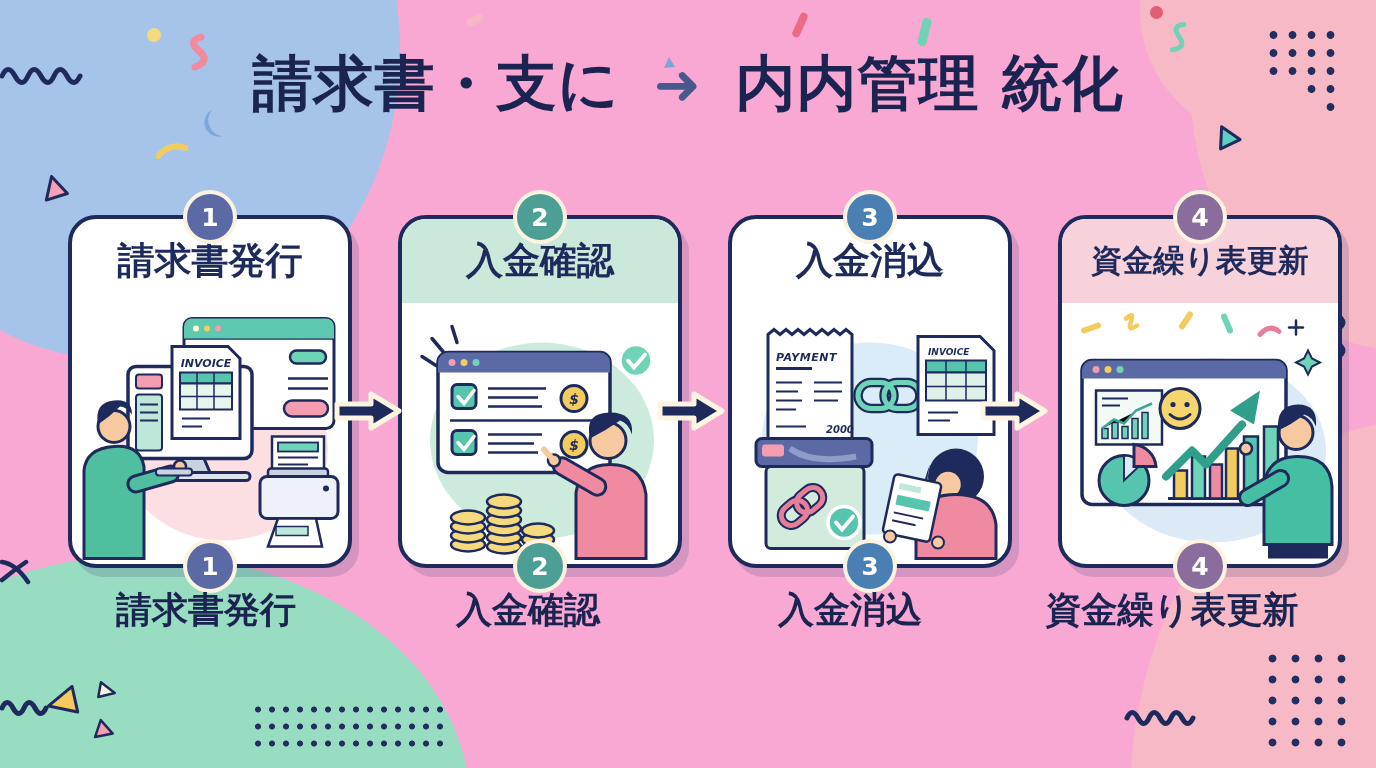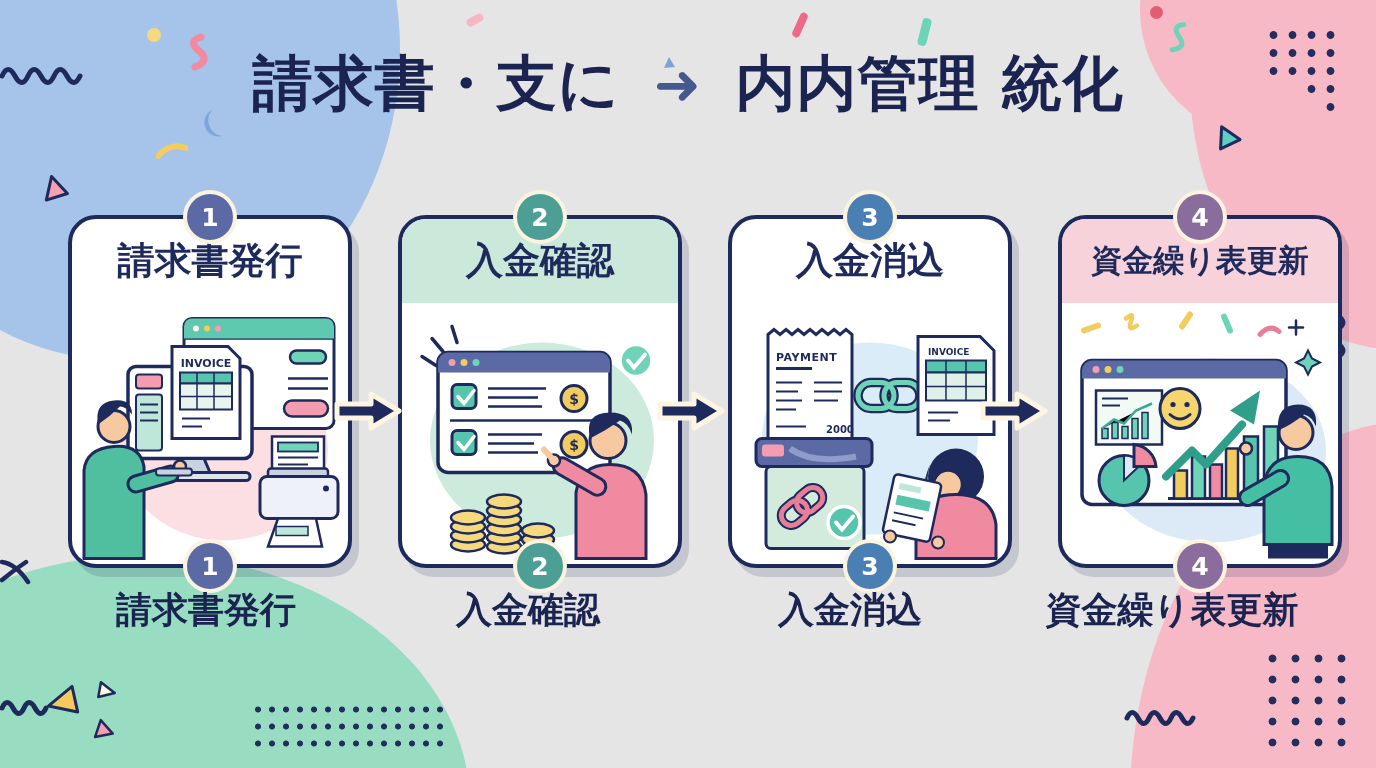--- a/index.html
+++ b/index.html
@@ -1,17 +1,17 @@
 <!DOCTYPE html>
 <html><head>
 <meta charset="utf-8">
 <style>
   html,body{margin:0;padding:0;}
   body{font-family:"DejaVu Sans","Liberation Sans",sans-serif;}
-  .stage{position:relative;width:1376px;height:768px;background:#e5e5e5;overflow:hidden;}
+  .stage{position:relative;width:1376px;height:768px;background:#f9a8d4;overflow:hidden;}
 
   
   .blob{position:absolute;border-radius:50%;}
   .blob-blue{left:-160px;top:-260px;width:560px;height:620px;background:#a6c3ea;}
   .blob-lavender{left:-46px;top:150px;width:120px;height:130px;background:#cfc6ec;}
   .blob-mint{left:-180px;top:555px;width:650px;height:500px;background:#98dcc2;}
   .blob-pink-tr{left:1190px;top:-190px;width:420px;height:540px;background:#f8b9c6;}
   .blob-pink-tr2{left:1140px;top:-120px;width:260px;height:260px;background:#f8b9c6;}
   .blob-pink-br{left:1130px;top:420px;width:580px;height:760px;background:#f8b9c6;}
 
@@ -31,21 +31,21 @@
   .title .t-arrow{color:#46588e;font-size:56px;margin:0 12px;}
 
   
   .cards{position:absolute;left:68px;top:215px;display:flex;gap:46px;z-index:3;}
   .card{position:relative;width:276px;height:345px;background:#ffffff;border:4px solid #1e2a5c;border-radius:28px;box-shadow:7px 9px 0 rgba(30,42,92,0.16);}
   .card-head{height:84px;display:flex;align-items:center;justify-content:center;border-radius:24px 24px 0 0;}
   .c2 .card-head{background:#cbe9da;}
   .c4 .card-head{background:#f8d2da;}
   .card-title{font-size:37px;font-weight:800;color:#1e2a5c;white-space:nowrap;}
   .c4 .card-title{font-size:31px;}
-  .card-art{position:absolute;left:0;top:84px;right:0;bottom:0;overflow:hidden;border-radius:0 0 24px 24px;}
+  .card-art{position:absolute;left:0;top:84px;right:0;bottom:0;overflow:hidden;border-radius:0 0 24px 24px;font-style:italic;}
   .card-art svg{display:block;width:100%;height:100%;}
 
   .badge{position:absolute;left:50%;transform:translateX(-50%);width:46px;height:46px;border-radius:50%;border:4px solid #fbf3e0;color:#ffffff;font-size:25px;font-weight:800;display:flex;align-items:center;justify-content:center;z-index:5;}
   .badge.top{top:-29px;}
   .badge.bottom{bottom:-29px;}
   .c1 .badge{background:#5b6aa5;}
   .c2 .badge{background:#4d9e95;}
   .c3 .badge{background:#4a7fb3;}
   .c4 .badge{background:#8a6d9c;}
 

